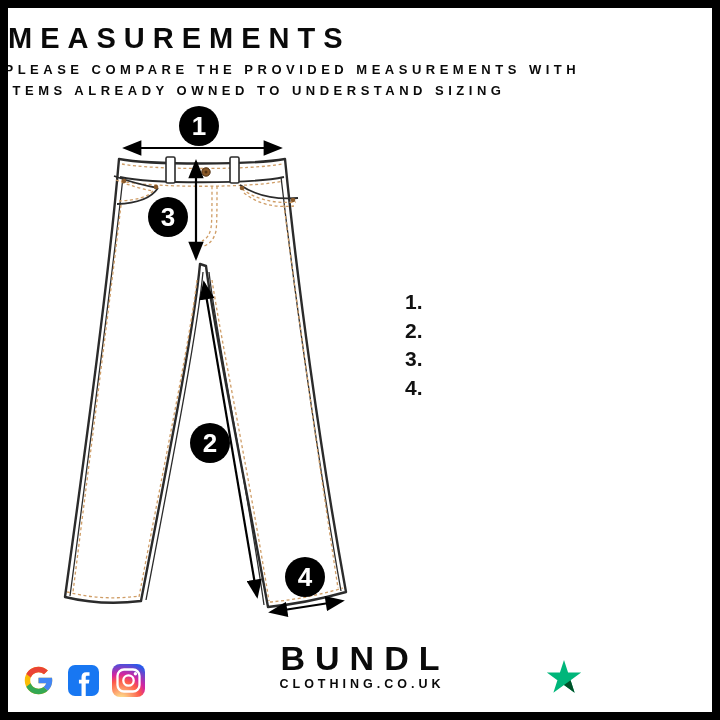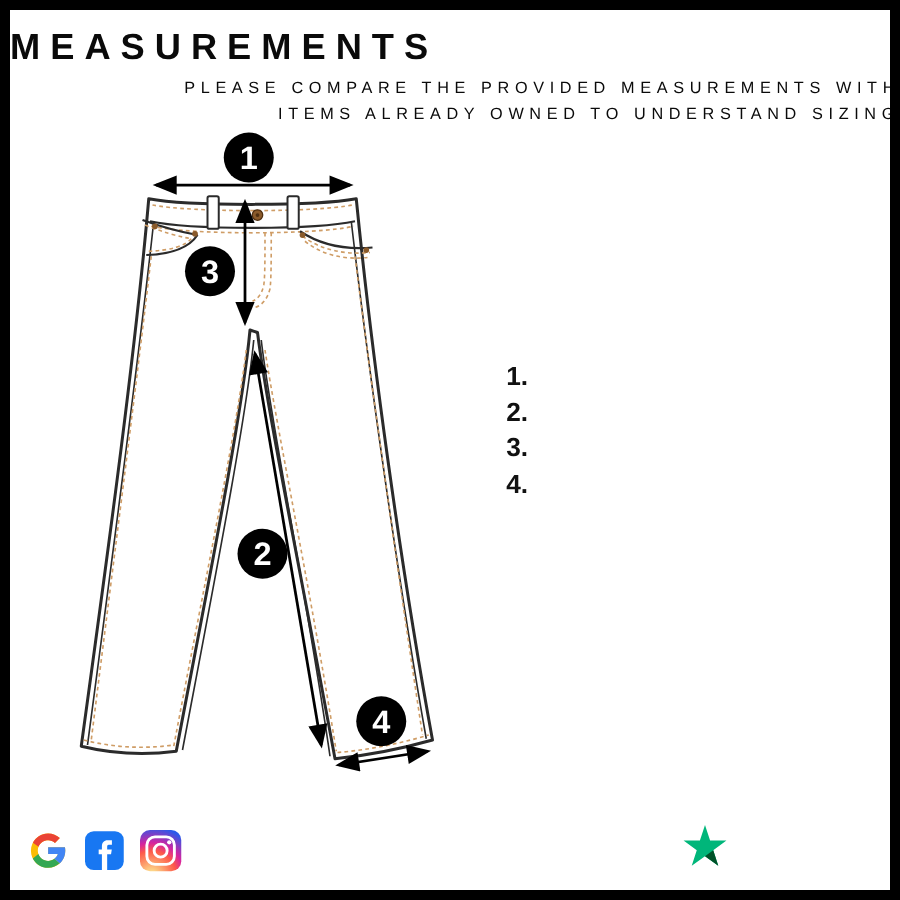--- a/index.html
+++ b/index.html
@@ -8,22 +8,22 @@
     font-family:"Liberation Sans",sans-serif;overflow:hidden;
   }
   .frame{position:absolute;inset:0;border:8px solid #000;pointer-events:none;z-index:50;}
 
   
   .title{
     position:absolute;top:22px;left:0;width:720px;
     font-size:29px;font-weight:800;letter-spacing:8px;color:#0a0a0a;text-indent:8px;
   }
   .subtitle{
-    position:absolute;top:60px;left:0;width:720px;text-align:right;
-    font-size:13px;font-weight:400;letter-spacing:4.5px;color:#0a0a0a;line-height:20.5px;text-indent:4.5px;
+    position:absolute;top:60px;left:0;width:720px;text-align:left;
+    font-size:13px;font-weight:700;letter-spacing:4.5px;color:#0a0a0a;line-height:20.5px;text-indent:4.5px;
   }
 
   
   .jeans-svg{position:absolute;left:40px;top:95px;width:330px;height:535px;}
 
   
   .legend{
     position:absolute;left:405px;top:290px;width:290px;
     font-size:21px;font-weight:700;color:#111;
   }
@@ -185,20 +185,24 @@
     </div>
     <div class="ig-badge">
       <svg width="33" height="33" viewBox="0 0 33 33">
         <rect x="5.5" y="5.5" width="22" height="22" rx="6.5" fill="none" stroke="#fff" stroke-width="2.3"></rect>
         <circle cx="16.5" cy="16.5" r="5.2" fill="none" stroke="#fff" stroke-width="2.3"></circle>
         <circle cx="23.4" cy="9.8" r="1.7" fill="#fff"></circle>
       </svg>
     </div>
   </div>
 
+  <div class="brand">
+    <div class="brand-name">BUNDL</div>
+    <div class="brand-domain">CLOTHING.CO.UK</div>
+  </div>
 
   <div class="trustpilot">
     <svg width="38" height="38" viewBox="0 0 40 40">
       <polygon fill="#00B67A" points="20,0 24.29,13.09 38.07,13.13 26.94,21.26 31.17,34.37 20,26.3 8.83,34.37 13.06,21.26 1.93,13.13 15.71,13.09"></polygon>
       <polygon fill="#005128" points="20,26.3 26.94,21.26 31.17,34.37"></polygon>
     </svg>
   </div>
 </div>
 
 </body></html>

